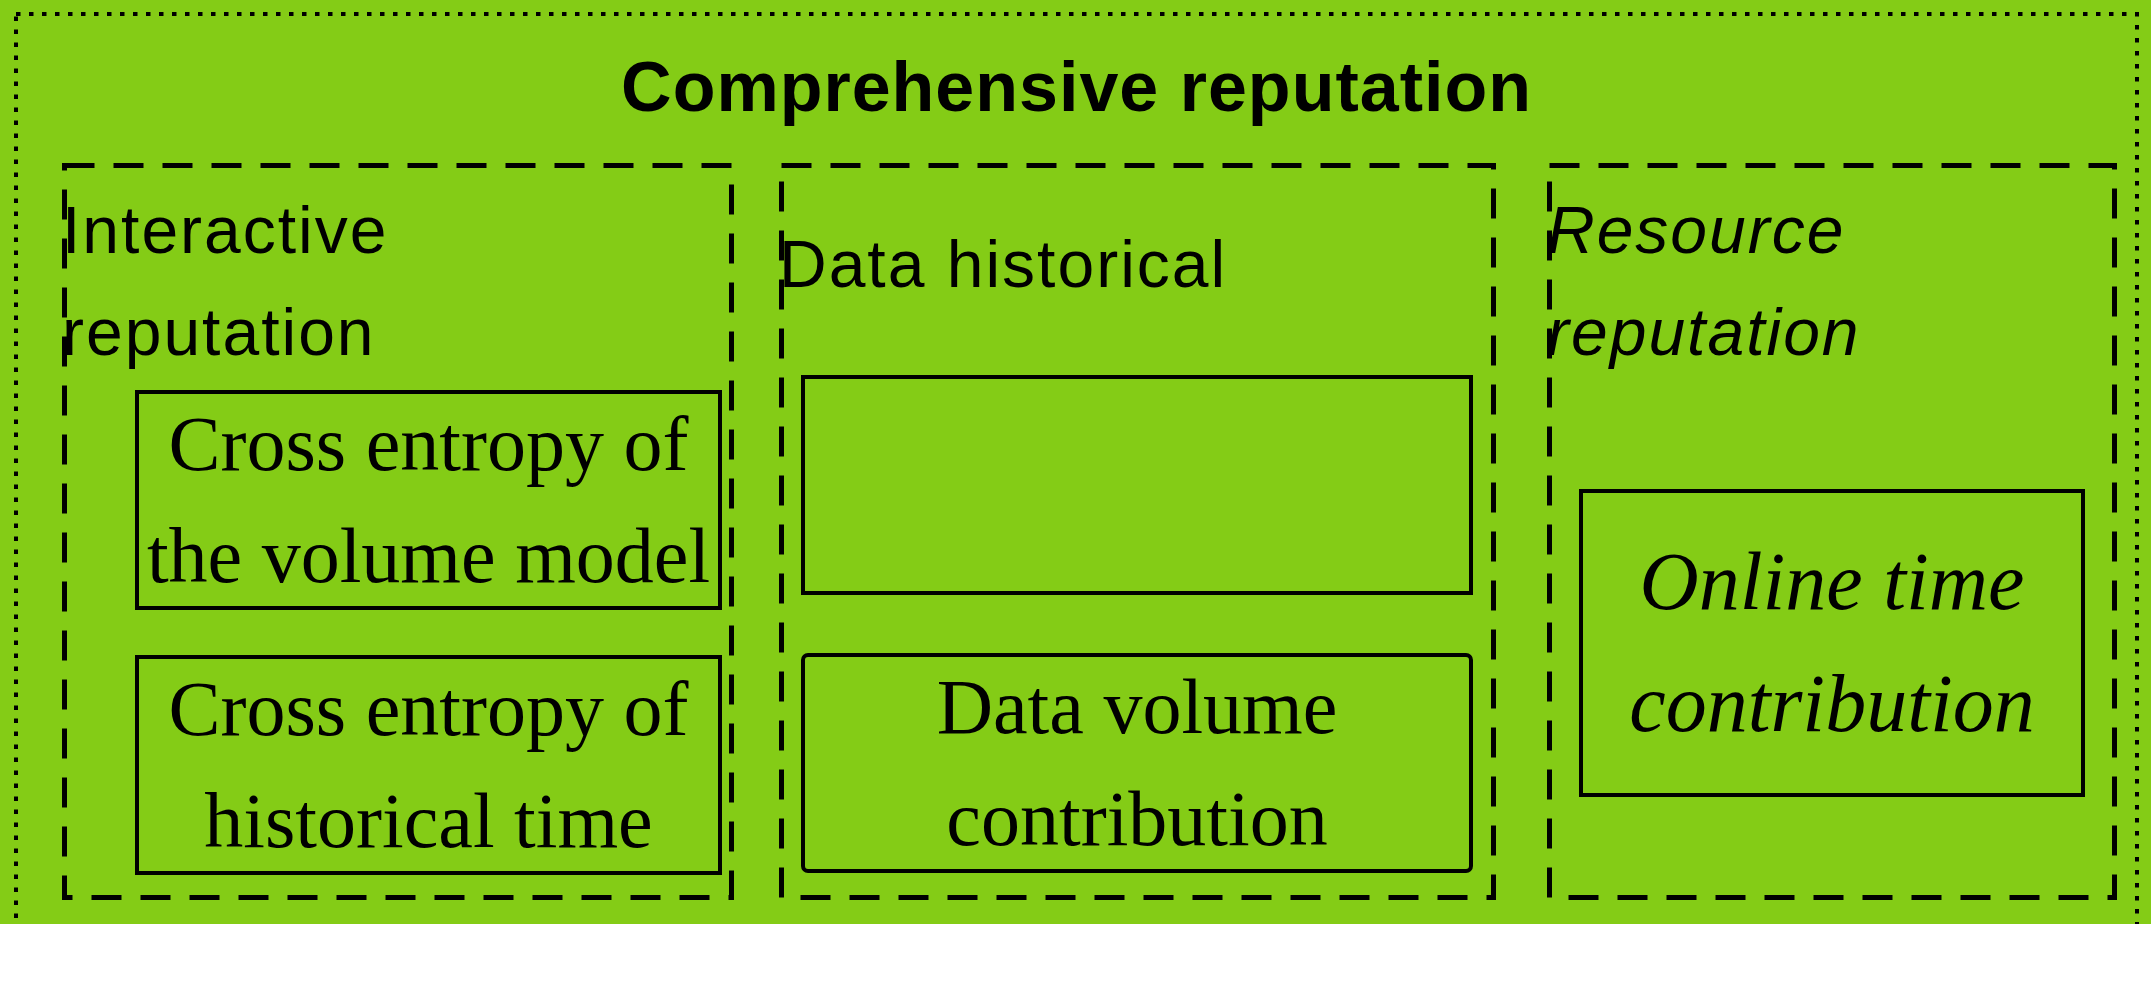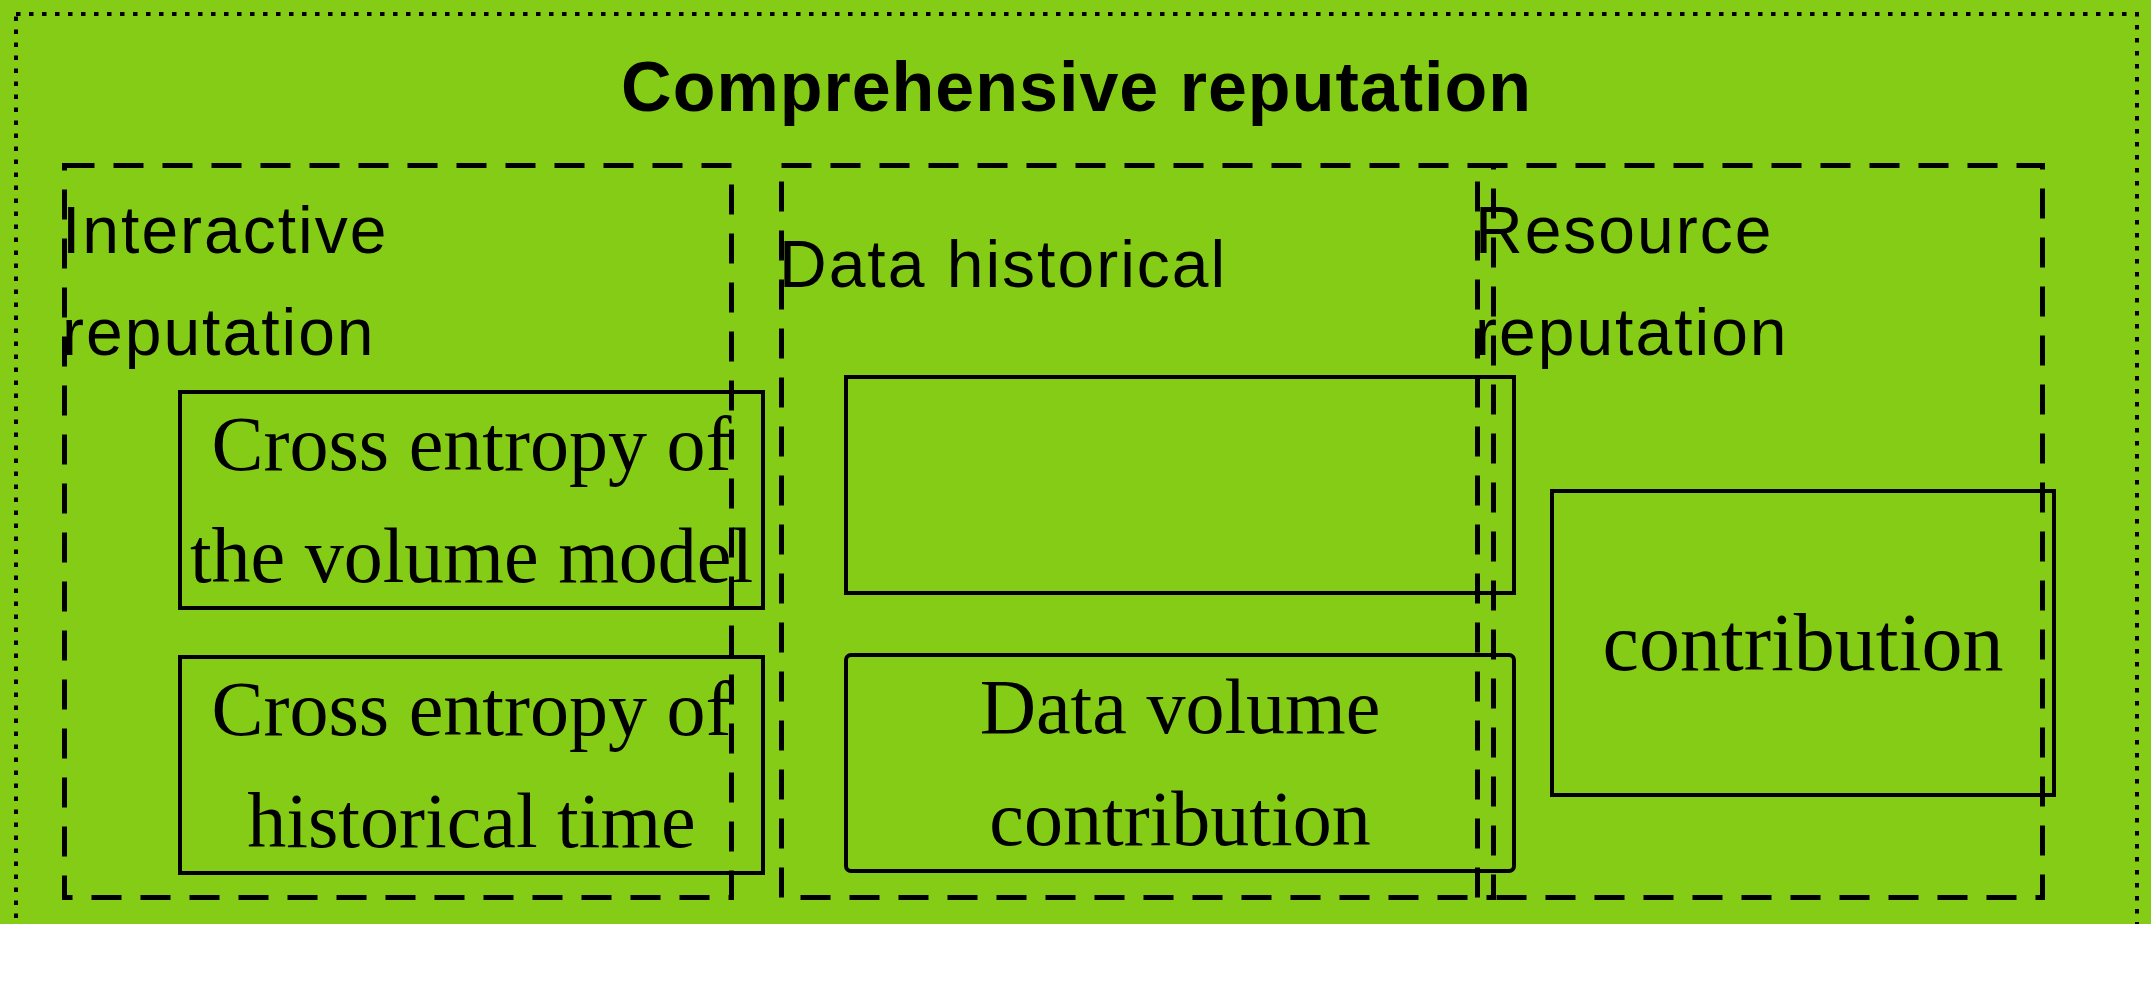--- a/index.html
+++ b/index.html
@@ -18,40 +18,39 @@
   .title{
     position:absolute;left:0;top:34px;width:100%;
     text-align:center;
     font-weight:bold;font-size:70px;line-height:82px;
     letter-spacing:1px;
     white-space:nowrap;
   }
   .group{position:absolute;top:151px;height:737px;}
   .group-interactive{left:48px;width:672px;}
   .group-data{left:765px;width:717px;}
-  .group-resource{left:1461px;width:570px;}
+  .group-resource{left:1533px;width:570px;font-style:italic;}
   .group-header{
     position:relative;
     font-size:66px;line-height:102px;
     letter-spacing:2px;
   }
   .group-interactive .group-header{margin-top:16px;}
   .group-data .group-header{margin-top:50px;}
   .group-resource .group-header{margin-top:16px;}
   .group-header span{display:block;white-space:nowrap;}
   .item-box{
     position:absolute;
     border:4px solid #000;
     box-sizing:border-box;
     display:flex;flex-direction:column;
     align-items:center;justify-content:center;
     font-family:"Liberation Serif", serif;
     font-size:78px;line-height:112px;
     text-align:center;
-    margin-left:43px;
   }
   .item-box span{display:block;white-space:nowrap;}
   .gi-box1{left:73px;top:227px;width:587px;height:220px;}
   .gi-box2{left:73px;top:492px;width:587px;height:220px;}
   .gd-box1{left:22px;top:212px;width:672px;height:220px;}
   .gd-box2{left:22px;top:490px;width:672px;height:220px;border-radius:7px;}
   .gr-box1{left:32px;top:326px;width:506px;height:308px;font-size:82px;line-height:122px;}
 </style>
 </head>
 <body>
@@ -100,17 +99,18 @@
 
     <div class="group group-resource">
       <svg class="frame" width="570" height="737" viewBox="0 0 570 737">
         <rect x="2.5" y="2.5" width="565" height="732" fill="none" stroke="#000" stroke-width="5" stroke-dasharray="30 19"></rect>
       </svg>
       <div class="group-header">
         <span>Resource</span>
         <span>reputation</span>
       </div>
       <div class="item-box gr-box1">
+        <span>Online time</span>
         <span>contribution</span>
       </div>
     </div>
   </div>
 </div>
 
 </body></html>

